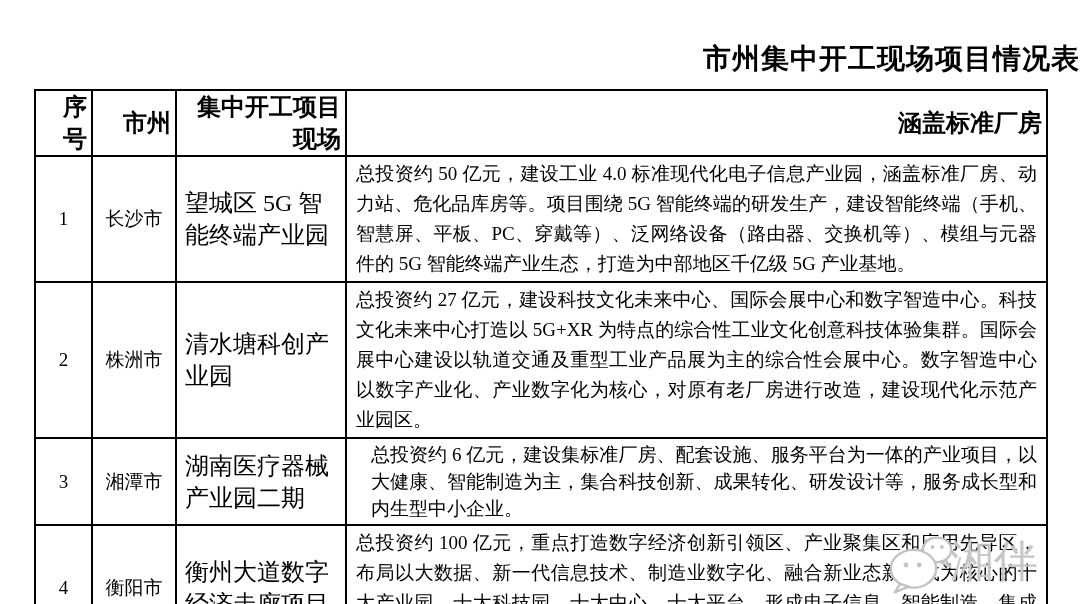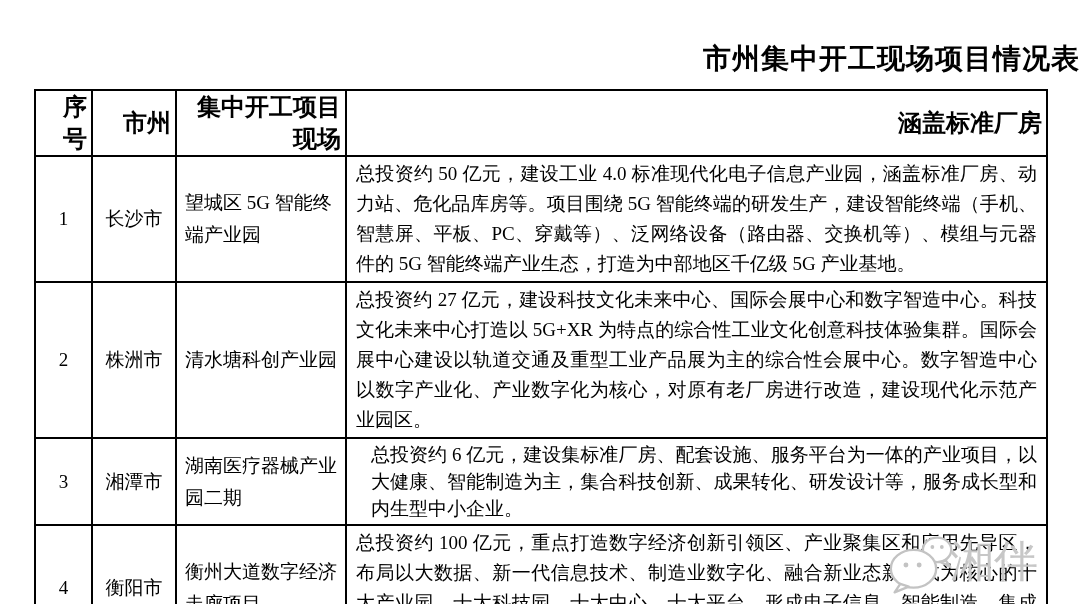--- a/index.html
+++ b/index.html
@@ -50,21 +50,21 @@
     text-align: right;
     padding: 0 4px;
   }
   td.cell-no, td.cell-city {
     text-align: center;
     font-size: 19px;
     padding: 0 4px;
   }
   td.cell-site {
     text-align: left;
-    font-size: 19px;
+    font-size: 24px;
     line-height: 32px;
     padding: 2px 8px;
   }
   td.cell-content {
     text-align: justify;
     text-justify: inter-ideograph;
     font-size: 19px;
     line-height: 30px;
     padding: 2px 9px;
   }

